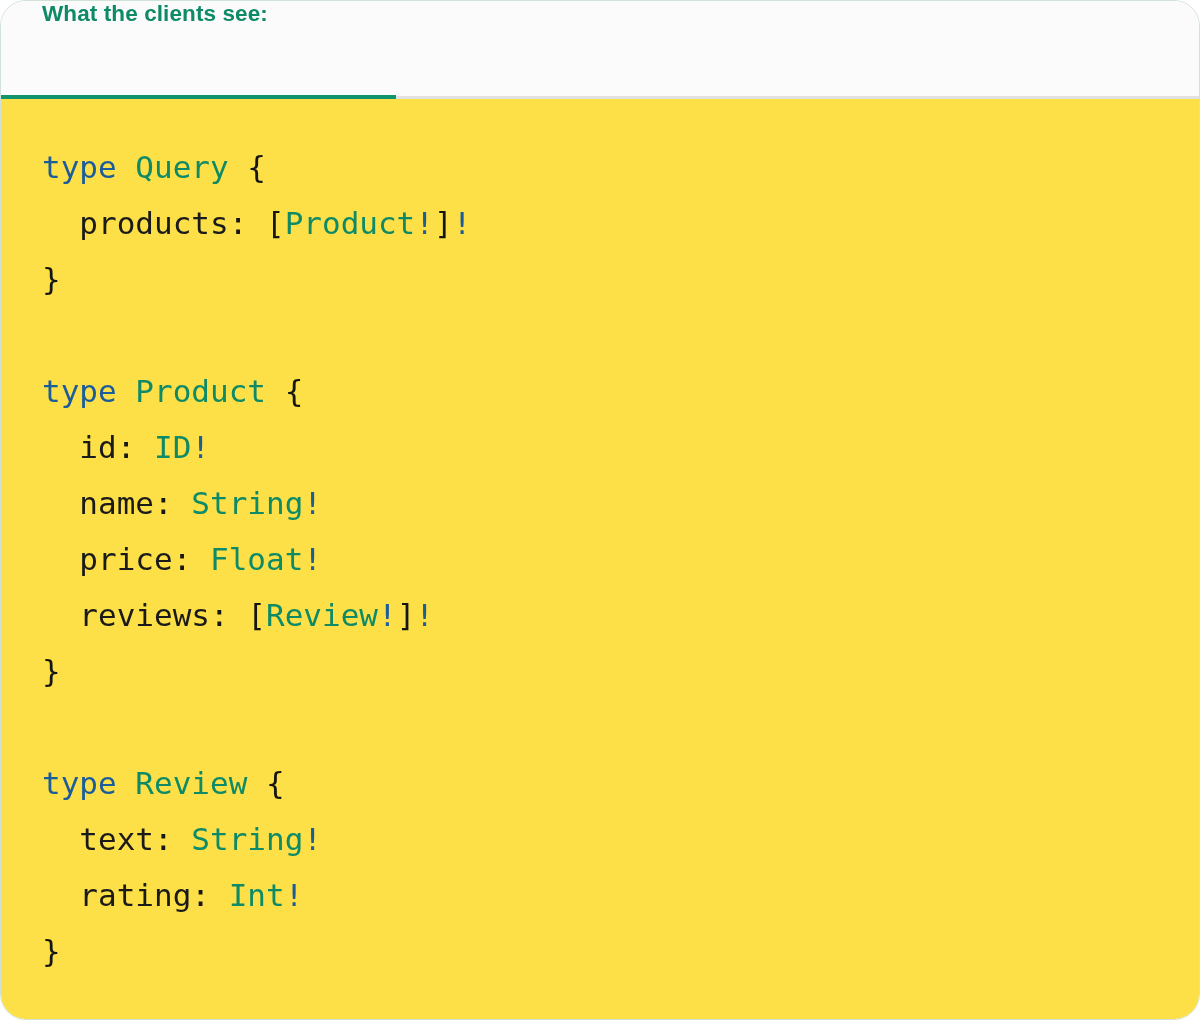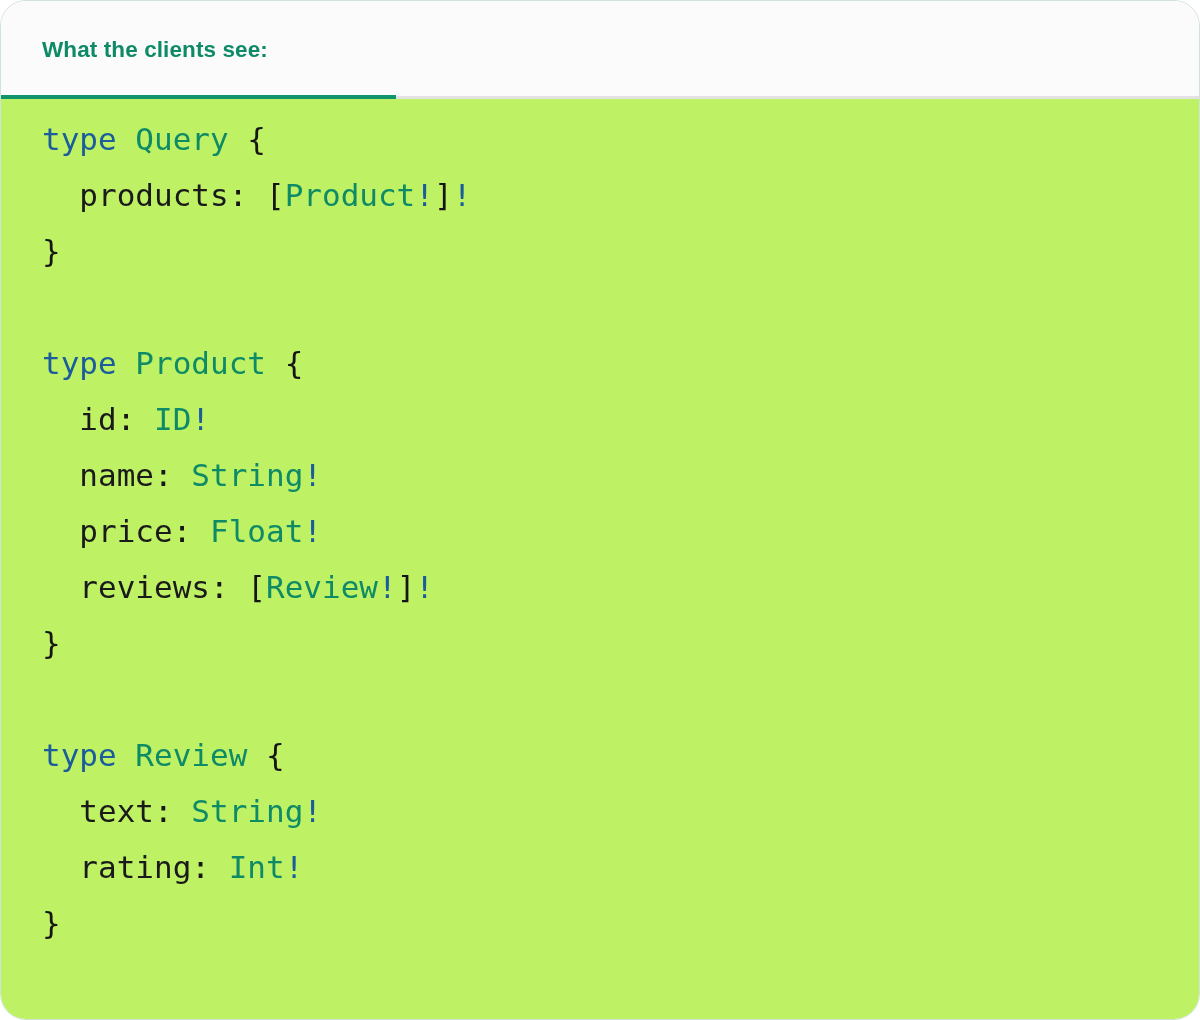--- a/index.html
+++ b/index.html
@@ -46,21 +46,21 @@
     height: 3px;
     background: #e2e2e2;
   }
   .tab {
     position: relative;
     box-sizing: border-box;
     height: 98px;
     width: 395px;
     padding: 0 0 0 41px;
     display: flex;
-    align-items: center;
+    align-items: flex-start;
     background: transparent;
     border: none;
     cursor: pointer;
   }
   .tab-label {
     font-size: 22.5px;
     font-weight: 600;
     letter-spacing: 0.1px;
     color: #0e8a66;
     white-space: nowrap;
@@ -70,22 +70,22 @@
     left: 0;
     bottom: 0;
     width: 395px;
     height: 4px;
     background: #11936c;
   }
 
   
   .code-area {
     flex: 1 1 auto;
-    background: #bef264;
-    padding: 12px 0 0 0;
+    background: #fde047;
+    padding: 40px 0 0 0;
     overflow: hidden;
   }
   pre.code {
     margin: 0;
     padding: 0 0 0 41px;
     font-family: "DejaVu Sans Mono", "Liberation Mono", monospace;
     font-size: 31px;
     line-height: 56px;
     color: #1a1a1a;
     white-space: pre;

